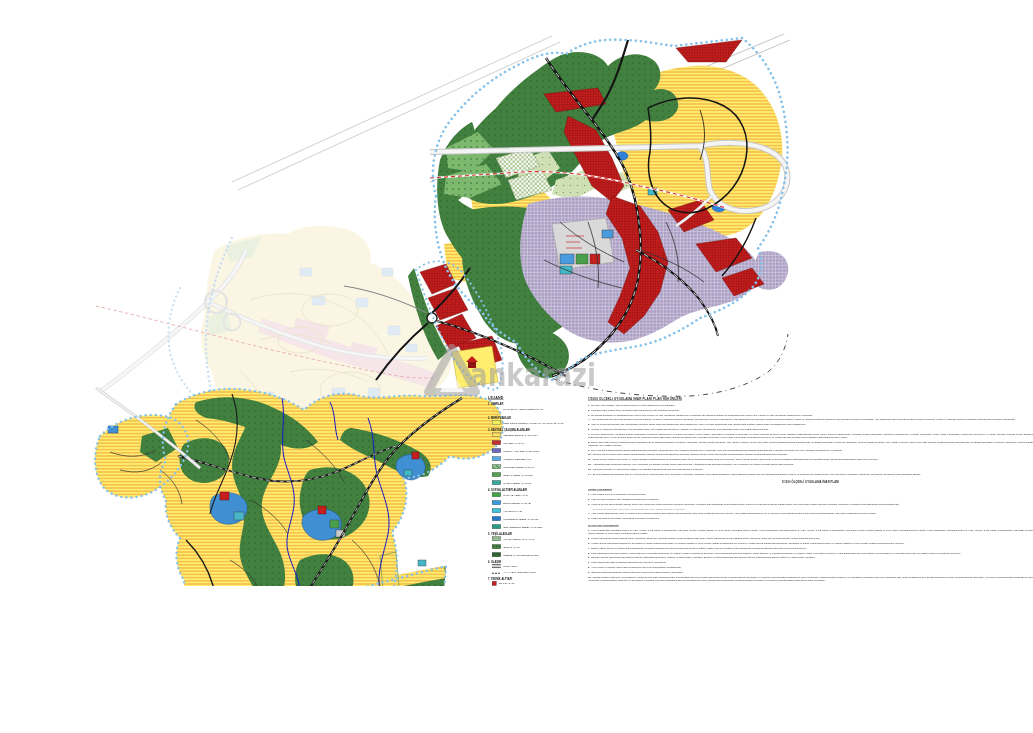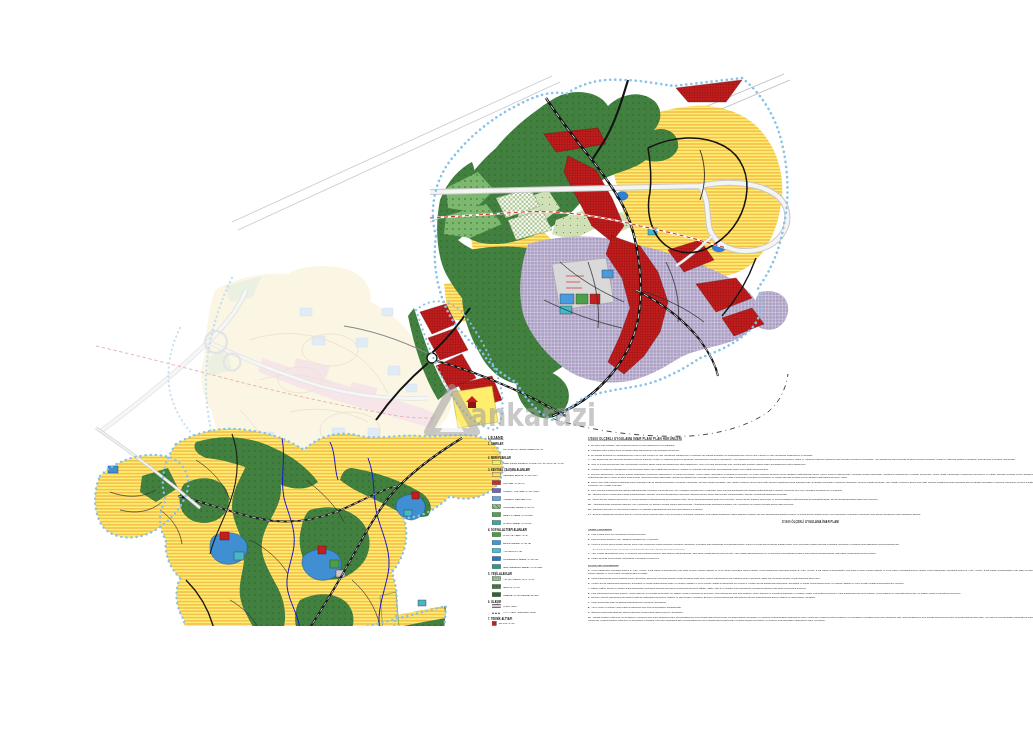--- a/index.html
+++ b/index.html
@@ -1,17 +1,17 @@
 <!DOCTYPE html>
 <html><head>
 <meta charset="utf-8">
 <style>
   html,body{margin:0;padding:0;background:#fff;}
   #stage{position:relative;width:1033px;height:586px;background:#ffffff;overflow:hidden;
-         font-family:"Liberation Sans","DejaVu Sans",sans-serif;margin-top:40px;}
+         font-family:"Liberation Sans","DejaVu Sans",sans-serif;}
   #mapsvg{position:absolute;left:0;top:0;}
   
   #legend{position:absolute;left:488px;top:396px;width:96px;height:270px;}
   #legend-inner{width:240px;transform:scale(0.4);transform-origin:0 0;color:#222;}
   .lg-title{font-size:9px;font-weight:bold;text-decoration:underline;margin-bottom:6px;letter-spacing:.5px;}
   .lg-sec{margin-bottom:6px;}
   .lg-head{font-size:6.6px;font-weight:bold;margin:5px 0 3px 0;}
   .lg-item{display:flex;align-items:center;margin:0 0 9px 10px;}
   .lg-item .sw{width:22px;height:11px;margin-right:6px;flex:0 0 auto;border:0.6px solid #555;box-sizing:border-box;}
   .lg-item .lb{font-size:6px;color:#111;white-space:nowrap;}

